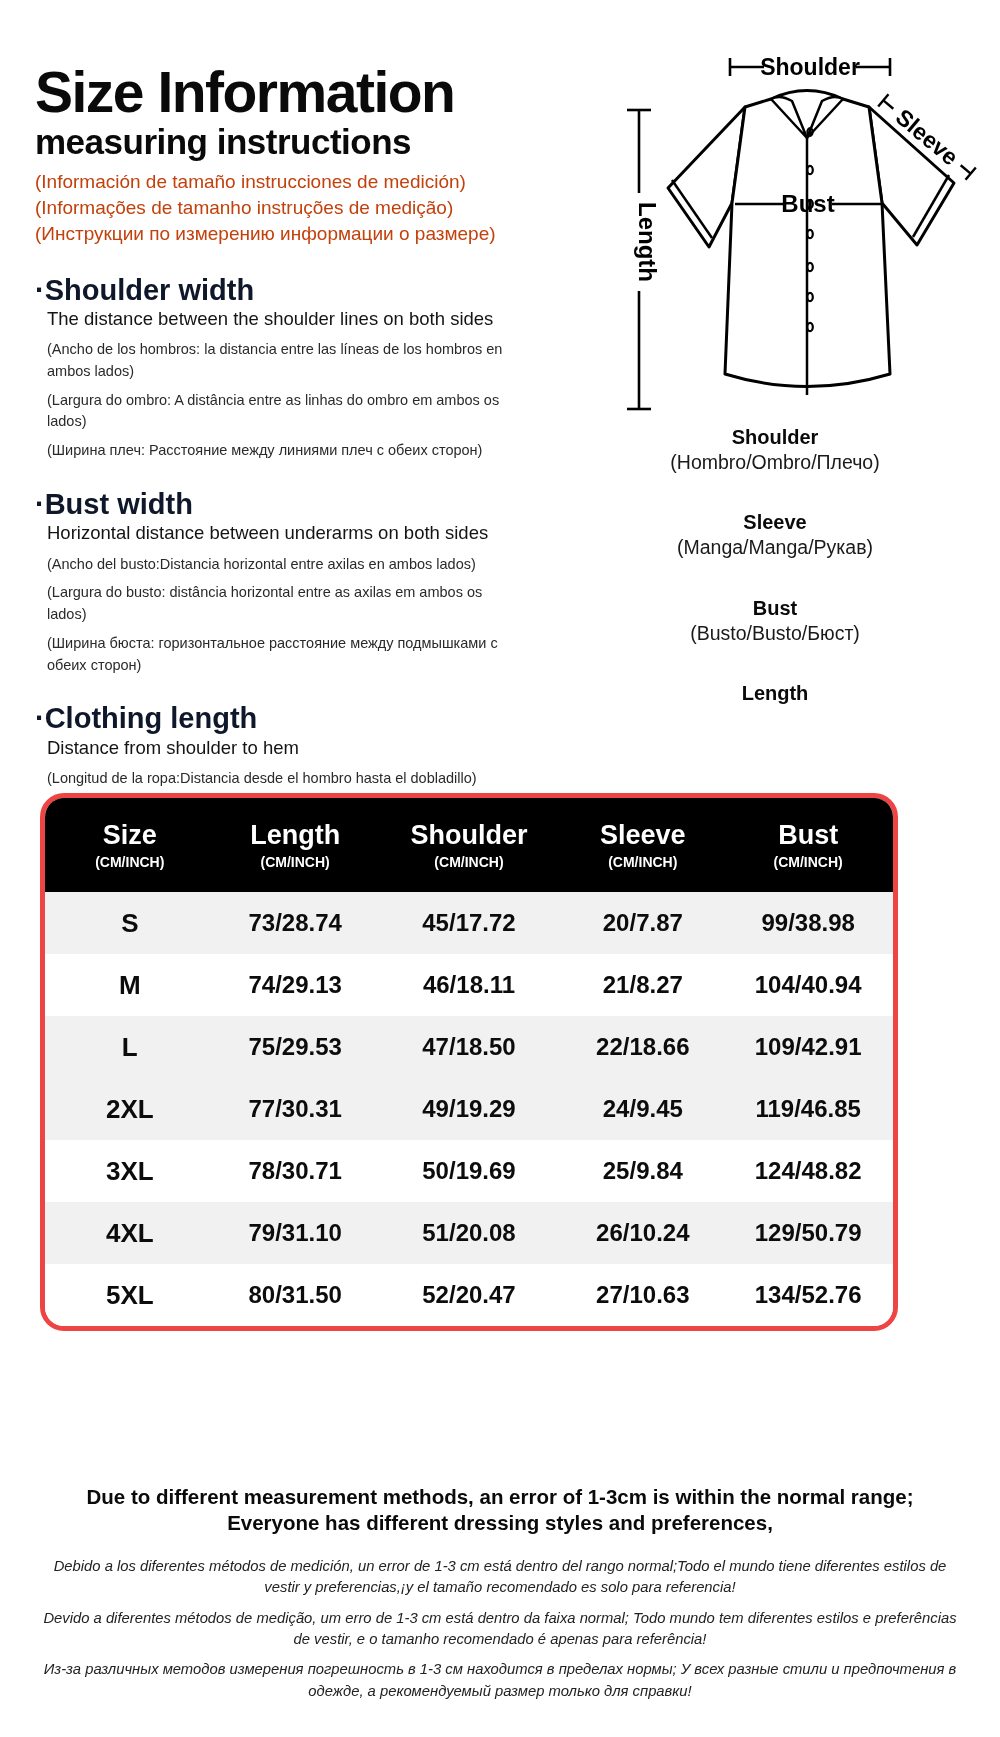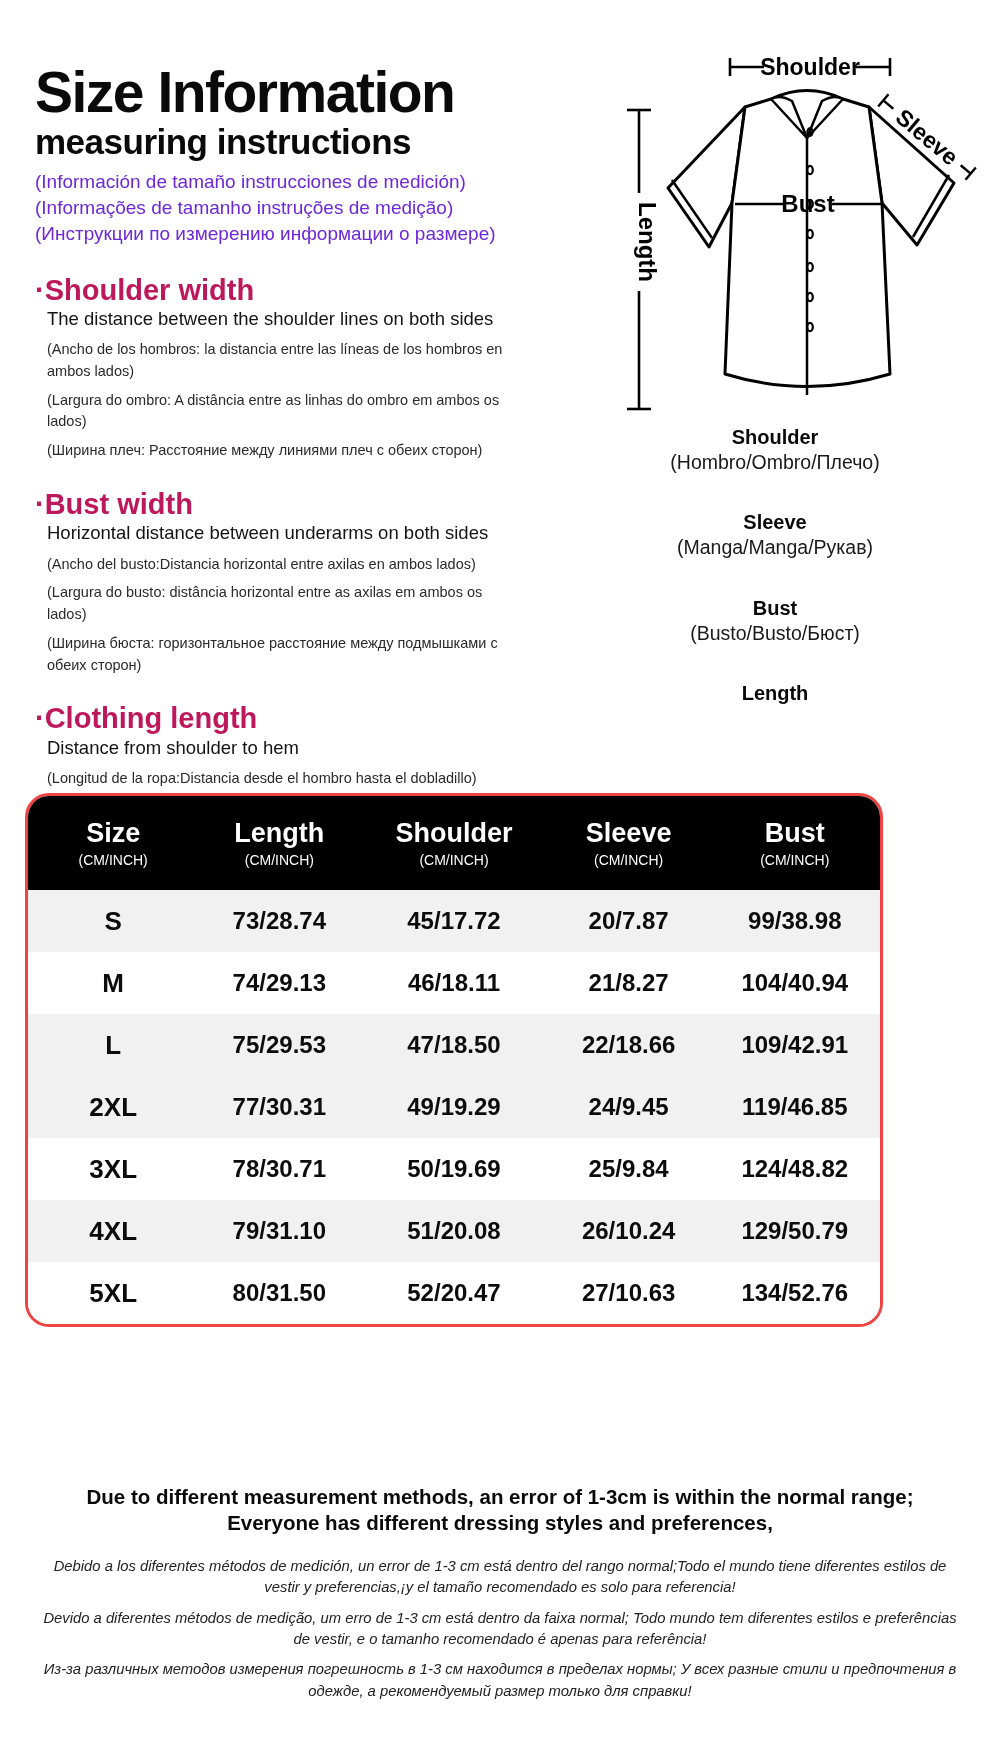--- a/index.html
+++ b/index.html
@@ -6,49 +6,49 @@
   html,body { background:#fff; }
   .page {
     position:relative; width:1000px; height:1737px; background:#fff;
     font-family:"Liberation Sans", sans-serif; color:#111; overflow:hidden;
   }
 
   
   .left-col { position:absolute; left:35px; top:28px; width:508px;margin-top:35px; }
   .title { font-size:57px; font-weight:bold; letter-spacing:-1.5px; line-height:1.02; color:#0a0a0a; }
   .subtitle { font-size:35px; font-weight:bold; letter-spacing:-0.5px; line-height:1.05; margin:3px 0 8px; color:#0a0a0a; }
-  .trans-line { font-size:19px; line-height:1.38; color:#6d28d9; }
+  .trans-line { font-size:19px; line-height:1.38; color:#c2410c; }
 
   .section { margin-top:27px; }
-  .sec-heading { font-size:29px; font-weight:bold; color:#be185d; line-height:1.05; }
+  .sec-heading { font-size:29px; font-weight:bold; color:#0f172a; line-height:1.05; }
   .sec-heading .bullet { font-size:29px; }
   .sec-desc { font-size:18.5px; color:#141414; margin:3px 0 9px 12px; line-height:1.2; }
   .sec-note { font-size:14.5px; color:#2a2a2a; line-height:1.5; margin:0 0 7px 12px; width:478px; }
 
   
   .diagram { position:absolute; left:552px; top:24px; width:446px; height:400px; }
   .diagram text { font-family:"Liberation Sans", sans-serif; fill:#000; font-weight:bold; }
   .legend { position:absolute; left:552px; top:424px; width:446px; text-align:center; }
   .legend-entry { margin-bottom:34px; }
   .legend-term { font-size:20px; font-weight:bold; color:#0a0a0a; line-height:1.3; }
   .legend-trans { font-size:19.5px; color:#1a1a1a; line-height:1.3; }
 
   
   .size-table {
-    position:absolute; left:25px; top:793px; width:858px;
-    border:3px solid #ef4444; border-radius:24px; overflow:hidden; background:#fff;
+    position:absolute; left:40px; top:793px; width:858px;
+    border:5px solid #ef4444; border-radius:24px; overflow:hidden; background:#fff;
   }
   .thead {
     background:#000; color:#fff; height:94px;
     display:grid; grid-template-columns:20% 19% 22% 19% 20%;
     align-items:center; text-align:center;
   }
   .hcell { display:flex; flex-direction:column; gap:3px; }
   .hlabel { font-size:27px; font-weight:bold; }
-  .hunit  { font-size:14px; font-weight:normal; }
+  .hunit  { font-size:14px; font-weight:bold; }
   .trow {
     height:62px; display:grid; grid-template-columns:20% 19% 22% 19% 20%;
     align-items:center; text-align:center; background:#fff;
   }
   .trow.alt { background:#f1f1f1; }
   .tcell { font-size:24px; font-weight:bold; color:#0c0c0c; }
   .tcell.size { font-size:26px; }
 
   
   .disclaimer { position:absolute; left:0; top:1484px; width:1000px; text-align:center; }

